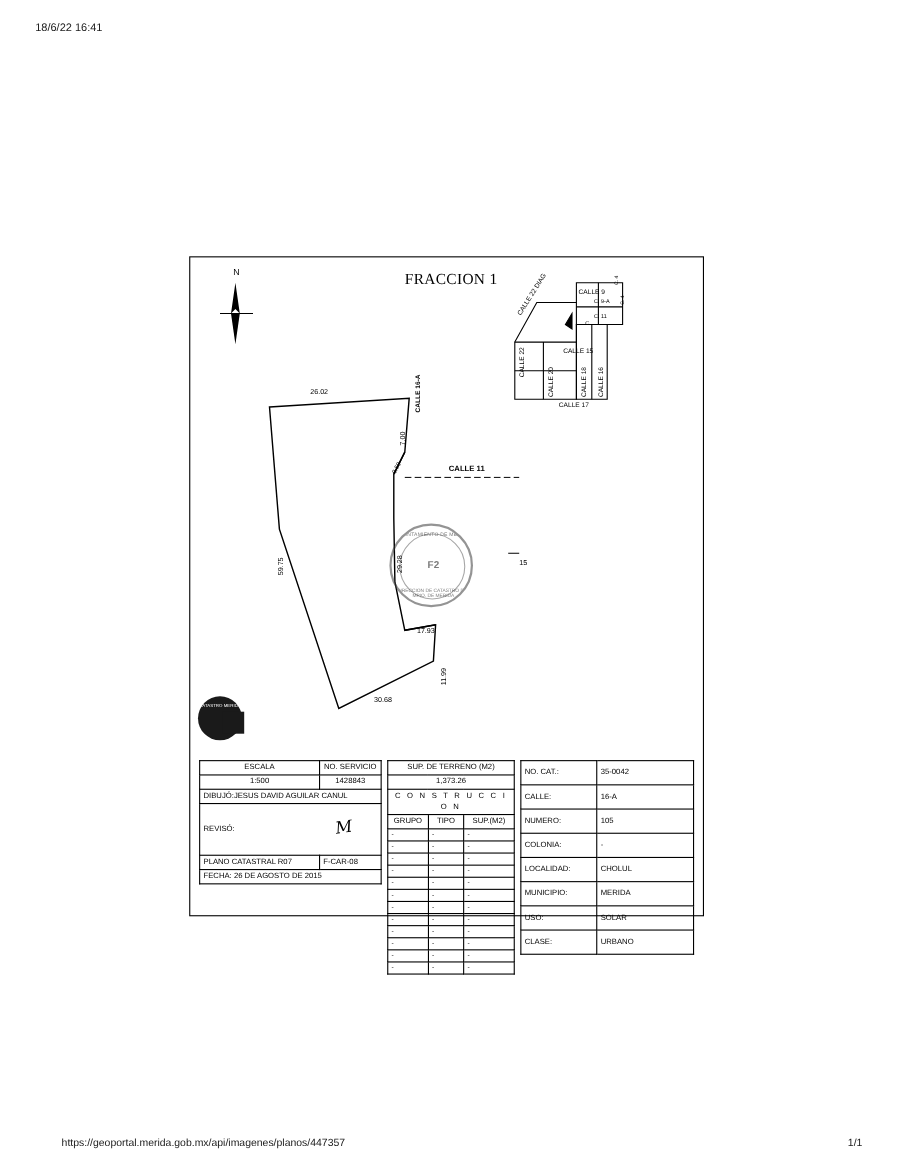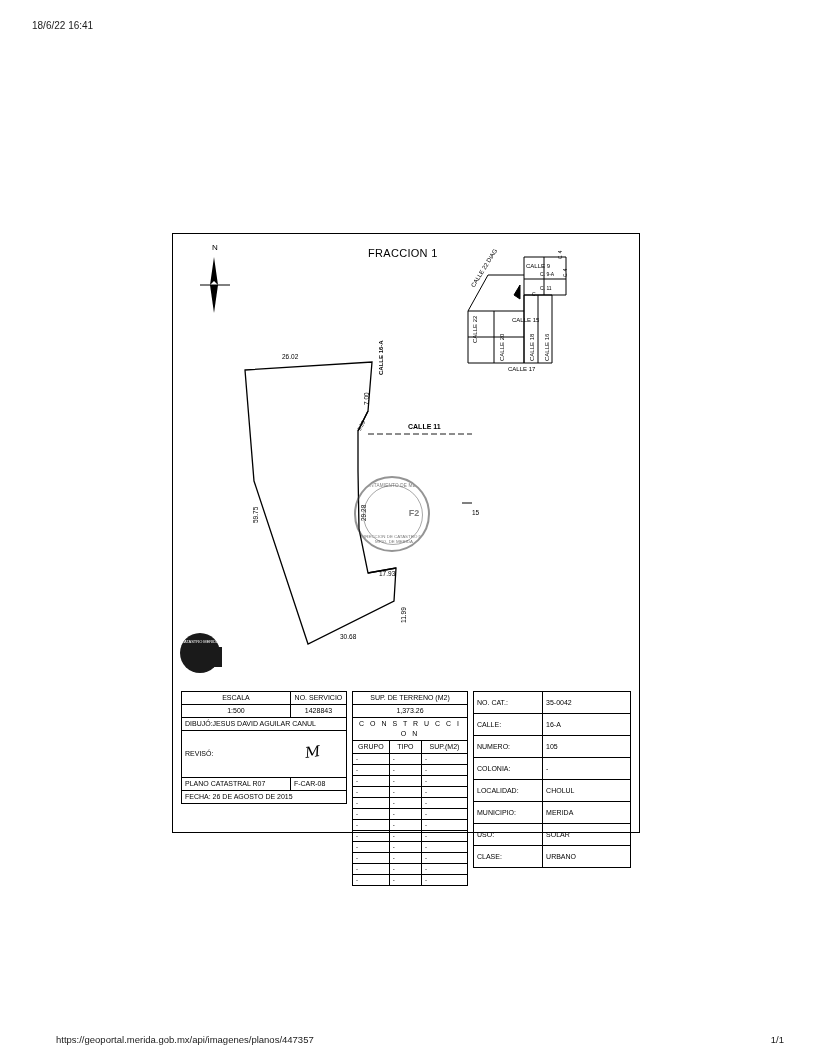--- a/index.html
+++ b/index.html
@@ -79,22 +79,23 @@
     left: 0;
     top: 0;
     width: 468px;
     height: 452px;
     overflow: hidden;
   }
   .fraccion-label {
     position: absolute;
     left: 196px;
     top: 14px;
-    font-size: 11px;
+    font-size: 14px;
     letter-spacing: .3px;
+    font-family: Liberation Serif, serif;
   }
   .north-label {
     position: absolute;
     left: 40px;
     top: 10px;
     font-size: 8px;
   }
 
   
   .watermark {
@@ -142,21 +143,20 @@
     width: 76px;
     font-size: 4.4px;
   }
   .seal .seal-mid {
     position: absolute;
     top: 30px;
     left: 0;
     width: 76px;
     font-size: 9px;
     font-weight: 700;
-    padding-left: 20px;
   }
   .seal-inner {
     position: absolute;
     left: 7px;
     top: 7px;
     width: 60px;
     height: 60px;
     border-radius: 50%;
     border: 1px solid rgba(60,60,60,.45);
     box-sizing: border-box;

